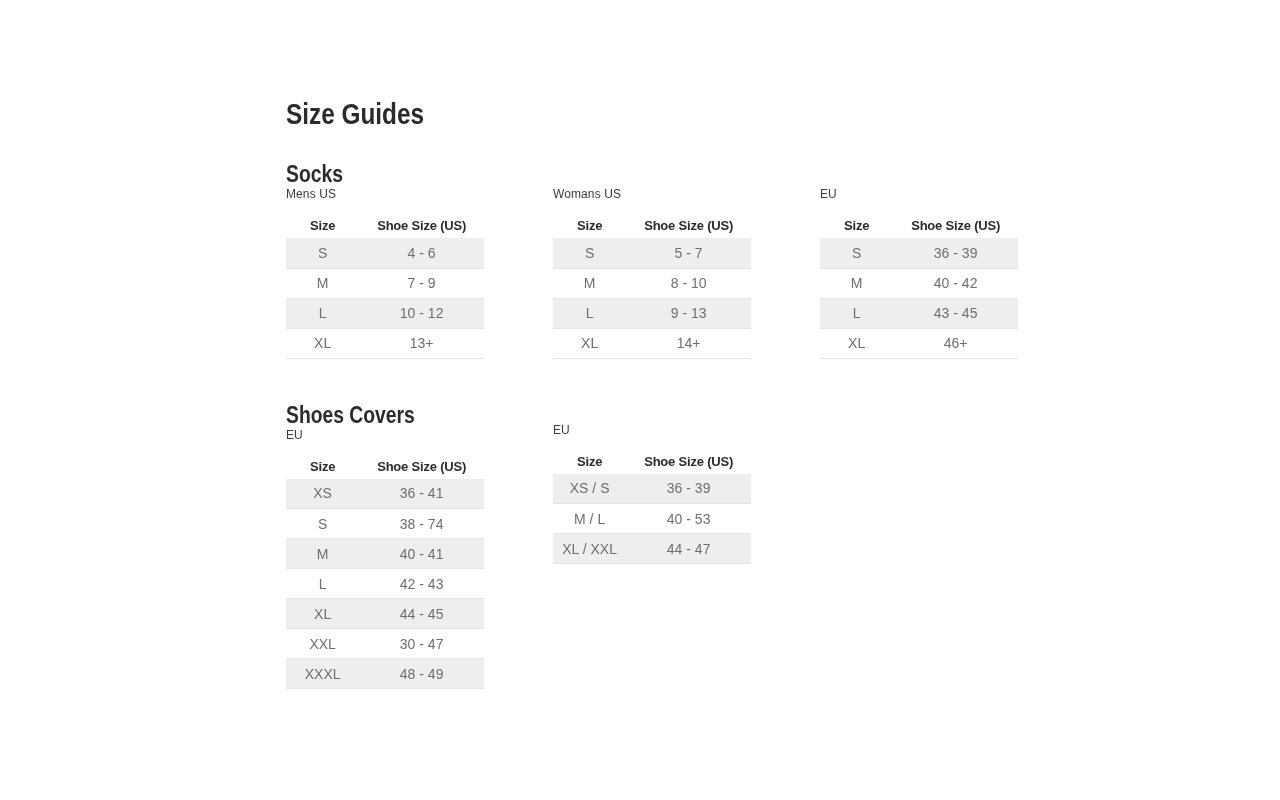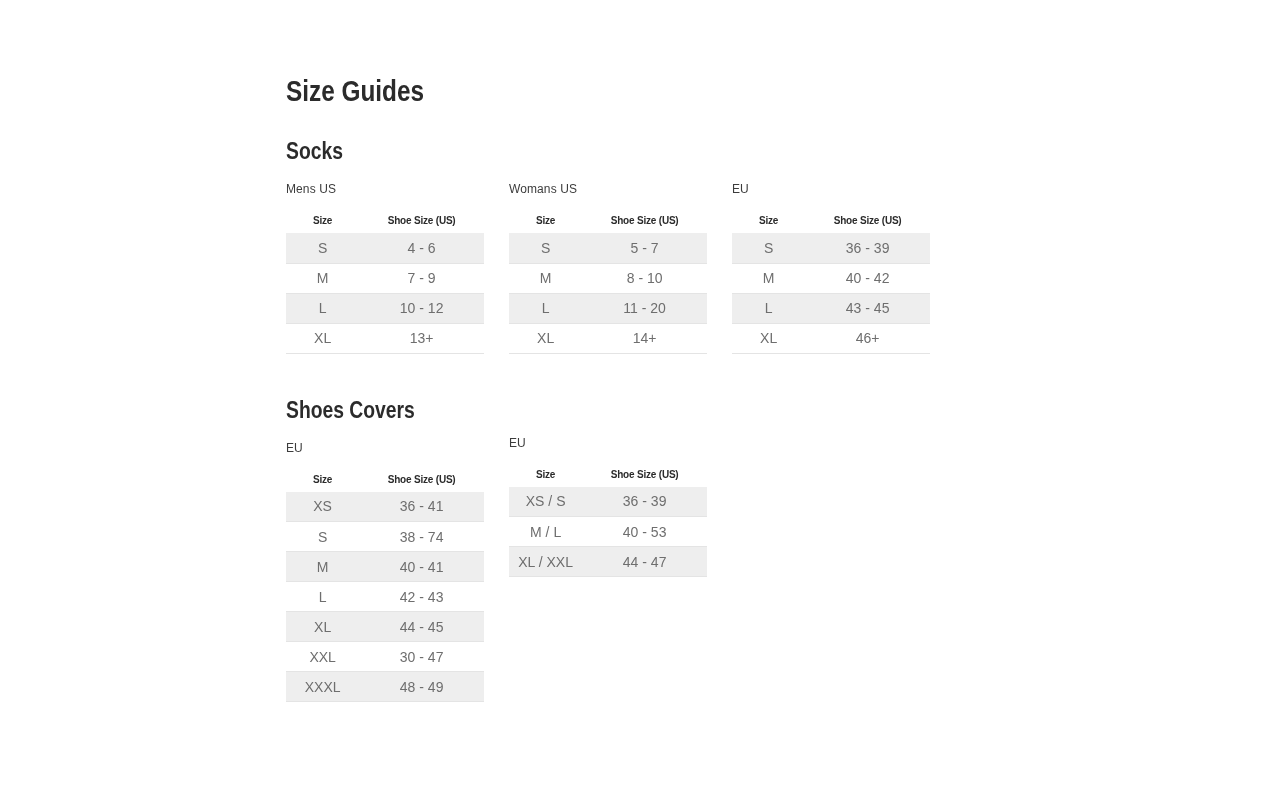--- a/index.html
+++ b/index.html
@@ -1,51 +1,51 @@
 <!DOCTYPE html>
 <html><head>
 <meta charset="utf-8">
 <style>
   * { margin:0; padding:0; box-sizing:border-box; }
   html, body { width:1280px; height:800px; background:#ffffff; overflow:hidden; }
   body { font-family:"Liberation Sans", sans-serif; -webkit-font-smoothing:antialiased; }
 
   .page { position:relative; width:1280px; height:800px; background:#ffffff; }
-  .content { padding:74px 0 0 286px; }
+  .content { padding:97px 0 0 286px; }
 
   h1.page-title {
     font-size:29px; line-height:34px; font-weight:700; color:#2b2b2b;
     letter-spacing:0; transform:scaleX(0.84); transform-origin:0 50%;
     white-space:nowrap;
   }
 
   section.guide-section h2 {
     font-size:23px; line-height:26px; font-weight:700; color:#2b2b2b;
     transform:scaleX(0.84); transform-origin:0 50%; white-space:nowrap;
   }
   section.guide-section:nth-of-type(1) h2 { margin-top:30px; }
   section.guide-section:nth-of-type(2) h2 { margin-top:43px; }
 
-  .tables { display:flex; align-items:flex-start; gap:25px; margin-top:18px; }
+  .tables { display:flex; align-items:flex-start; gap:69px; }
 
   .size-table { width:198px; }
   
   section.guide-section:nth-of-type(2) .size-table:nth-child(2) { margin-top:-5px; }
 
   .table-label {
     font-size:12px; line-height:14px; color:#3c3c3c; margin-bottom:12px;
     letter-spacing:0.1px;
   }
 
   table.size-chart { width:198px; border-collapse:collapse; table-layout:fixed; }
   table.size-chart col.col-size { width:37%; }
   table.size-chart col.col-shoe { width:63%; }
 
   table.size-chart th {
-    height:25px; font-size:10px; font-weight:700; color:#2b2b2b;
+    height:25px; font-size:13px; font-weight:700; color:#2b2b2b;
     text-align:center; vertical-align:middle; letter-spacing:-0.2px; white-space:nowrap;
   }
   table.size-chart td {
     height:30px; font-size:14px; font-weight:400; color:#6e6e6e;
     text-align:center; vertical-align:middle;
     border-bottom:1px solid #e4e4e4; white-space:nowrap;
   }
   table.size-chart tbody tr:nth-child(odd)  { background:#eeeeee; }
   table.size-chart tbody tr:nth-child(even) { background:#ffffff; }
 </style>
@@ -109,21 +109,21 @@
                   <tr>
                     <td>S</td>
                     <td>5 - 7</td>
                   </tr>
                   <tr>
                     <td>M</td>
                     <td>8 - 10</td>
                   </tr>
                   <tr>
                     <td>L</td>
-                    <td>11 - 20</td>
+                    <td>9 - 13</td>
                   </tr>
                   <tr>
                     <td>XL</td>
                     <td>14+</td>
                   </tr>
                 </tbody>
               </table>
             </div>
             <div class="size-table">
               <div class="table-label">EU</div>

